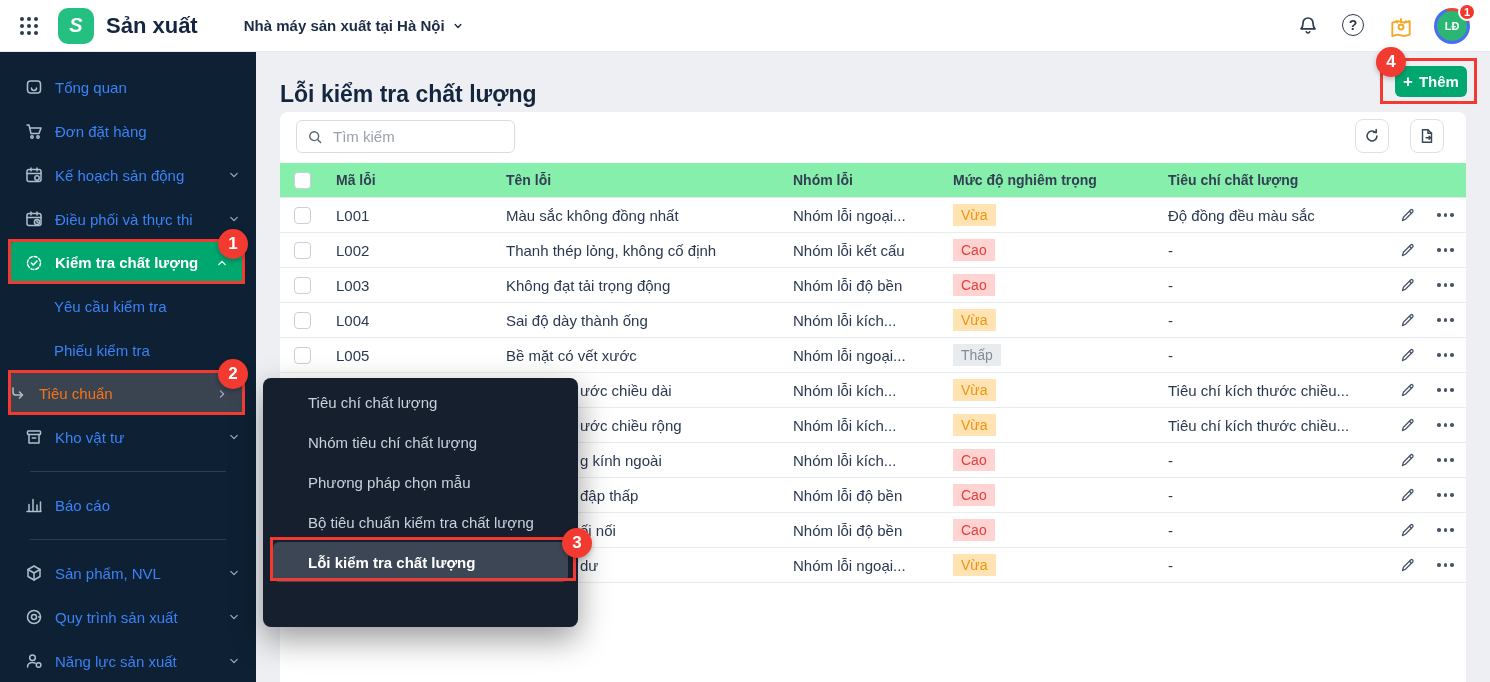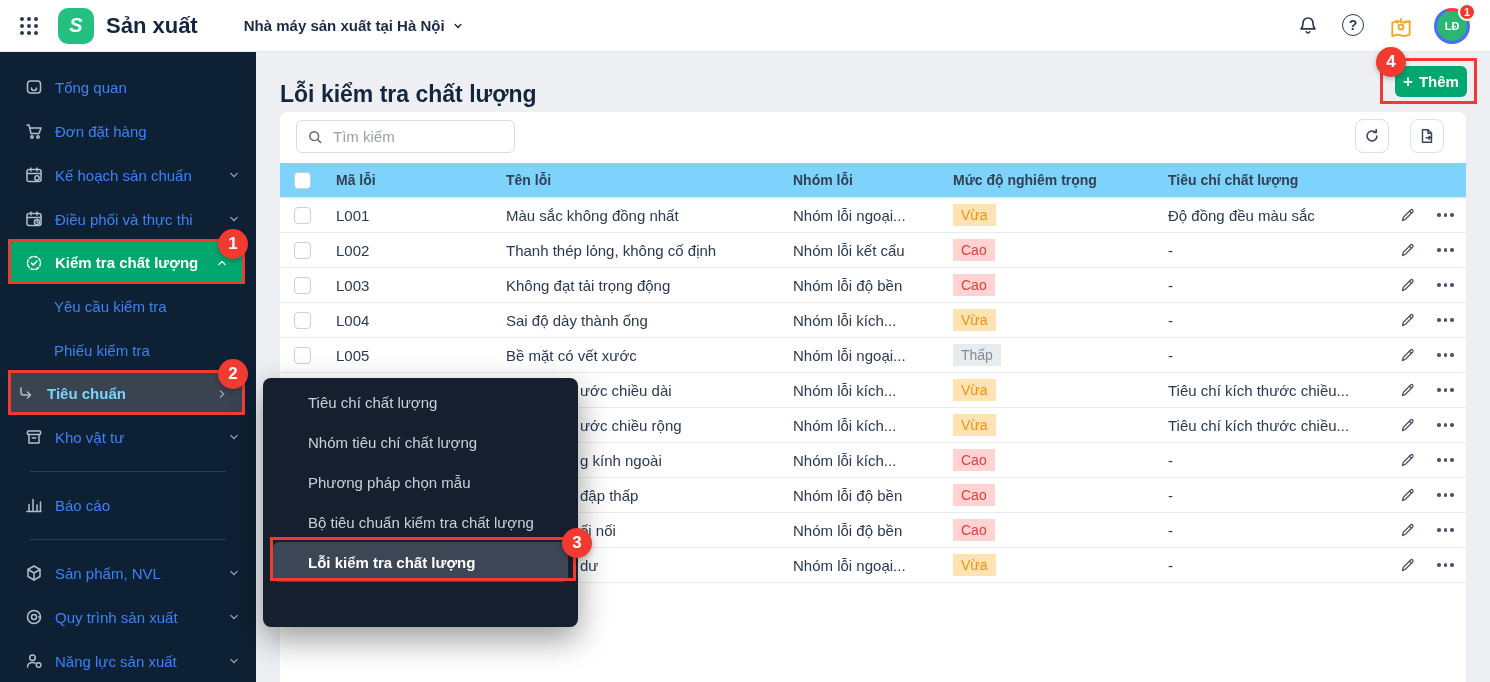--- a/index.html
+++ b/index.html
@@ -23,41 +23,41 @@
 
   
   .sidebar{position:absolute;left:0;top:52px;width:256px;height:630px;background:#0e2033;z-index:5;padding-top:13px;}
   .side-item{height:44px;display:flex;align-items:center;gap:11px;padding:0 14px 0 24px;color:#3b82f6;font-size:15px;cursor:pointer;}
   .side-item .ic{width:20px;height:20px;flex:0 0 20px;color:#aebecd;}
   .side-item .lbl{flex:1;white-space:nowrap;overflow:hidden;}
   .side-item .chev{width:16px;height:16px;color:#9fb0c2;}
   .side-item.sub{padding-left:54px;}
   .side-item.active{background:#00a76f;border-radius:8px;margin:0 12px 0 8px;padding-left:16px;color:#fff;font-weight:bold;height:43px;}
   .side-item.active .ic,.side-item.active .chev{color:#fff;}
-  .side-item.selected{background:#3a4350;border-radius:8px;margin:0 12px 0 8px;padding-left:8px;color:#7dd3fc;font-weight:700;height:43px;}
+  .side-item.selected{background:#3a4350;border-radius:8px;margin:0 12px 0 8px;padding-left:0;color:#f97316;font-weight:400;height:43px;}
   .side-divider{height:24px;display:flex;align-items:center;padding:0 30px;}
   .side-divider i{display:block;width:100%;height:1px;background:#2b3d53;}
 
   
   .page-title{position:absolute;left:280px;top:66px;font-size:23px;font-weight:bold;color:#14263f;z-index:6;}
   .add-btn{position:absolute;left:1395px;top:66px;width:72px;height:31px;background:#00a76f;border:none;border-radius:6px;color:#fff;font-size:15px;font-weight:600;display:flex;align-items:center;justify-content:center;gap:6px;cursor:pointer;z-index:6;}
   .add-btn .plus{font-size:17px;font-weight:600;line-height:1;}
 
   .card{position:absolute;left:280px;top:112px;width:1186px;height:650px;background:#fff;border-radius:8px 8px 0 0;z-index:6;}
   .search-box{position:absolute;left:16px;top:8px;width:219px;height:33px;border:1px solid #d8dde3;border-radius:6px;display:flex;align-items:center;padding:0 10px;gap:8px;background:#fff;}
   .search-box svg{color:#5b6573;flex:0 0 16px;}
   .search-box input{border:none;outline:none;flex:1;font-size:15px;color:#2b3950;min-width:0;}
   .search-box input::placeholder{color:#98a1ac;}
   .tool-btn{position:absolute;top:7px;width:34px;height:34px;border:1px solid #dde1e6;border-radius:8px;background:#fff;display:flex;align-items:center;justify-content:center;color:#3c4least;color:#3a4656;cursor:pointer;}
   .tool-btn.refresh{right:77px;}
   .tool-btn.export{right:22px;}
 
   .tbl{position:absolute;left:0;top:51px;width:1186px;}
   .trow{display:flex;align-items:center;height:35px;border-bottom:1px solid #e9ecee;font-size:15px;color:#2b3950;background:#fff;}
-  .trow.thead{background:#7dd3fc;font-weight:bold;font-size:14px;color:#333f52;border-bottom:1px solid #e3e6ea;}
+  .trow.thead{background:#86efac;font-weight:bold;font-size:14px;color:#333f52;border-bottom:1px solid #e3e6ea;}
   .c-cb{flex:0 0 44px;display:flex;align-items:center;justify-content:center;}
   .cb{width:17px;height:17px;border:1.5px solid #c9cfd8;border-radius:4px;background:#fff;cursor:pointer;}
   .c-ma{flex:0 0 170px;padding-left:12px;}
   .c-ten{flex:0 0 287px;padding-left:12px;white-space:nowrap;overflow:hidden;}
   .c-nhom{flex:0 0 160px;padding-left:12px;white-space:nowrap;overflow:hidden;}
   .c-muc{flex:0 0 215px;padding-left:12px;}
   .c-tieu{flex:0 0 225px;padding-left:12px;white-space:nowrap;overflow:hidden;}
   .c-act{flex:1;display:flex;align-items:center;gap:21px;padding-left:18px;color:#4a5568;}
   .thead .hcell{position:relative;}
   .thead .hcell::before{content:"";position:absolute;left:0;top:9px;bottom:9px;width:1px;background:#dfe3e8;}
@@ -140,21 +140,21 @@
             <circle cx="14" cy="16" r="1.2"></circle>
           </svg></span>
         <span class="lbl">Đơn đặt hàng</span>
       </div>
       <div class="side-item item">
         <span class="ic"><svg viewBox="0 0 20 20" width="100%" height="100%" fill="none" stroke="currentColor" stroke-width="1.5" stroke-linecap="round" stroke-linejoin="round">
             <rect x="3" y="4.5" width="14" height="12" rx="2"></rect>
             <path d="M3 8.5h14M7 3v3M13 3v3"></path>
             <circle cx="13" cy="13" r="2.2"></circle>
           </svg></span>
-        <span class="lbl">Kế hoạch sản chuẩn</span>
+        <span class="lbl">Kế hoạch sản động</span>
         <span class="chev"><svg viewBox="0 0 20 20" width="100%" height="100%" fill="none" stroke="currentColor" stroke-width="1.5" stroke-linecap="round" stroke-linejoin="round">
             <path d="M6 8l4 4 4-4"></path>
           </svg></span>
       </div>
       <div class="side-item item">
         <span class="ic"><svg viewBox="0 0 20 20" width="100%" height="100%" fill="none" stroke="currentColor" stroke-width="1.5" stroke-linecap="round" stroke-linejoin="round">
             <rect x="3" y="4.5" width="14" height="12" rx="2"></rect>
             <path d="M3 8.5h14M7 3v3M13 3v3"></path>
             <circle cx="13" cy="13" r="2.6"></circle>
             <path d="M13 11.7v1.4l1 .6"></path>

